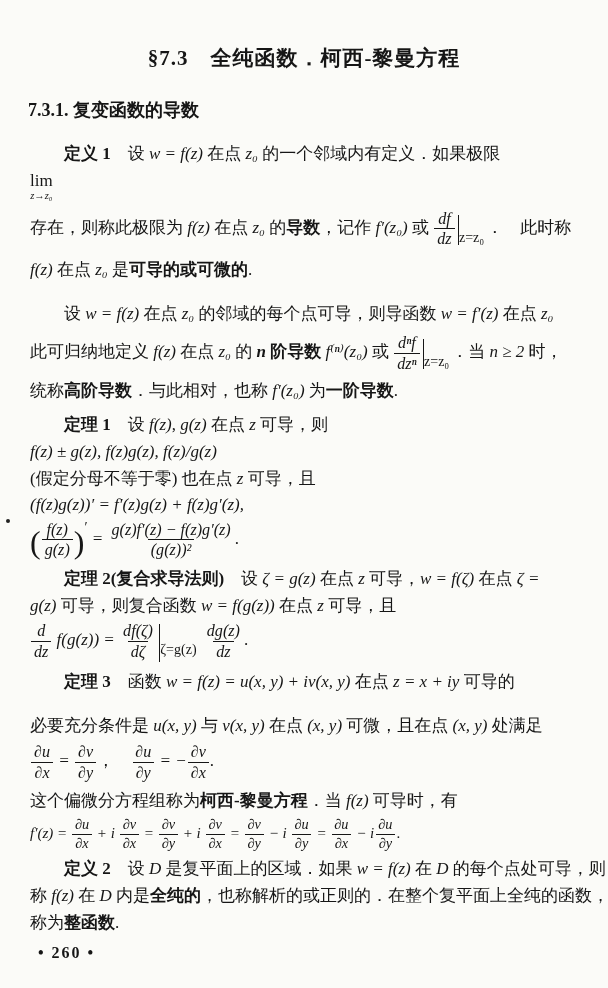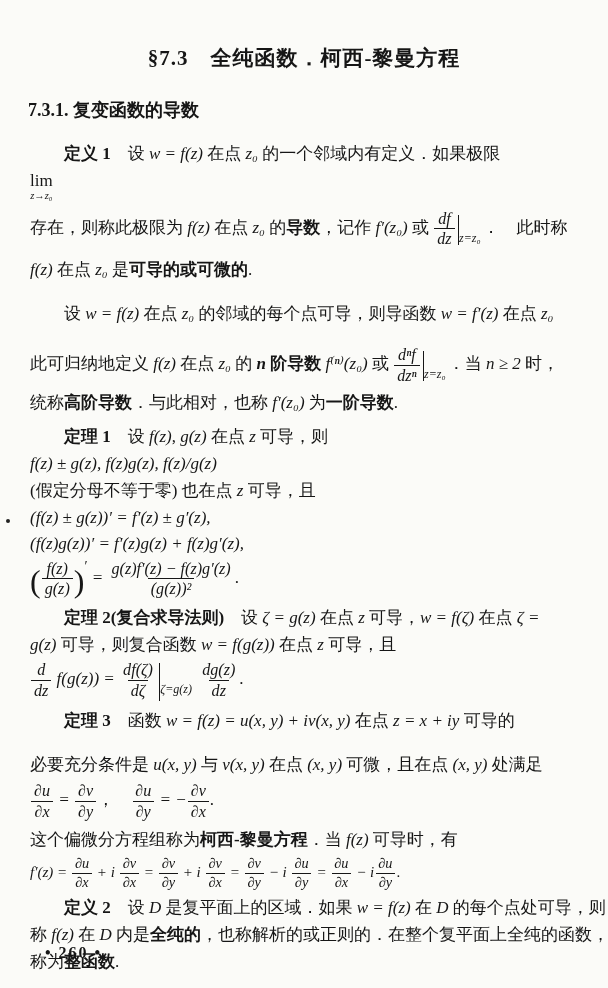--- a/index.html
+++ b/index.html
@@ -46,27 +46,27 @@
     vertical-align:middle;line-height:1;margin-right:8px;
   }
   .limstack .lt{font-style:normal;}
   .limstack .lb{font-size:0.62em;font-style:italic;margin-top:2px;}
   .vbar{
     display:inline-block;width:1.4px;height:30px;background:#161616;
     vertical-align:-12px;margin-left:2px;
   }
   .vbar.tall{height:38px;vertical-align:-17px;}
   .sub{
-    display:inline-block;font-size:12px;font-style:italic;
+    display:inline-block;font-size:14px;
     transform:translateY(9px);margin-right:2px;
   }
   .big{font-size:32px;line-height:0;vertical-align:-9px;font-weight:400;}
   .bigsup{display:inline-block;font-size:14px;transform:translateY(-12px);}
   .pagenum{
-    position:absolute;left:45px;bottom:26px;
+    position:absolute;left:38px;bottom:26px;
     font-size:16px;font-weight:700;letter-spacing:2px;
   }
   .speck{
     position:absolute;left:6px;top:519px;width:4px;height:4px;
     background:#222;border-radius:50%;
   }
 </style>
 </head>
 <body>
 
@@ -81,30 +81,29 @@
         <span class="lt">lim</span>
         <span class="lb">z→z₀</span>
       </span></div>
   <div class="ln" style="margin-top:8px"><span>存在，则称此极限为 </span><span class="m">f(z)</span><span> 在点 </span><span class="m">z₀</span><span> 的</span><span class="b">导数</span><span>，记作 </span><span class="m">f′(z₀)</span><span> 或 </span><span class="frac">
         <span class="fn">df</span>
         <span class="fd">dz</span>
       </span><span class="vbar"></span><span class="sub">z=z₀</span><span>．　此时称</span></div>
   <div class="ln" style="margin-top:12px"><span class="m">f(z)</span><span> 在点 </span><span class="m">z₀</span><span> 是</span><span class="b">可导的或可微的</span><span>.</span></div>
 
   <div class="ln indent" style="margin-top:24px"><span>设 </span><span class="m">w = f(z)</span><span> 在点 </span><span class="m">z₀</span><span> 的邻域的每个点可导，则导函数 </span><span class="m">w = f′(z)</span><span> 在点 </span><span class="m">z₀</span></div>
-  <div class="ln" style="margin-top:22px"><span>此可归纳地定义 </span><span class="m">f(z)</span><span> 在点 </span><span class="m">z₀</span><span> 的 </span><span class="mb">n</span><span class="b"> 阶导数</span><span> </span><span class="m">f⁽ⁿ⁾(z₀)</span><span> 或 </span><span class="frac">
+  <div class="ln" style="margin-top:10px"><span>此可归纳地定义 </span><span class="m">f(z)</span><span> 在点 </span><span class="m">z₀</span><span> 的 </span><span class="mb">n</span><span class="b"> 阶导数</span><span> </span><span class="m">f⁽ⁿ⁾(z₀)</span><span> 或 </span><span class="frac">
         <span class="fn">dⁿf</span>
         <span class="fd">dzⁿ</span>
       </span><span class="vbar"></span><span class="sub">z=z₀</span><span>．当 </span><span class="m">n ≥ 2</span><span> 时，</span></div>
   <div class="ln" style="margin-top:8px"><span>统称</span><span class="b">高阶导数</span><span>．与此相对，也称 </span><span class="m">f′(z₀)</span><span> 为</span><span class="b">一阶导数</span><span>.</span></div>
 
   <div class="ln indent" style="margin-top:14px"><span class="b">定理 1</span><span>　设 </span><span class="m">f(z)</span><span>, </span><span class="m">g(z)</span><span> 在点 </span><span class="m">z</span><span> 可导，则</span></div>
   <div class="ln center disp" style="margin-top:7px"><span class="m">f(z) ± g(z),  f(z)g(z),  f(z)/g(z)</span></div>
   <div class="ln" style="margin-top:7px"><span>(假定分母不等于零) 也在点 </span><span class="m">z</span><span> 可导，且</span></div>
-  <div class="ln center disp" style="margin-top:7px"><span class="m">(f(z) ± g(z))′ = f′(z) ± g′(z),</span></div>
   <div class="ln center disp" style="margin-top:6px"><span class="m">(f(z)g(z))′ = f′(z)g(z) + f(z)g′(z),</span></div>
   <div class="ln center disp" style="margin-top:6px"><span class="big">(</span><span class="frac">
         <span class="fn">f(z)</span>
         <span class="fd">g(z)</span>
       </span><span class="big">)</span><span class="bigsup">′</span><span class="m"> = </span><span class="frac">
         <span class="fn">g(z)f′(z) − f(z)g′(z)</span>
         <span class="fd">(g(z))²</span>
       </span><span>.</span></div>
 
   <div class="ln indent" style="margin-top:10px"><span class="b">定理 2</span><span class="b">(复合求导法则)</span><span>　设 </span><span class="m">ζ = g(z)</span><span> 在点 </span><span class="m">z</span><span> 可导，</span><span class="m">w = f(ζ)</span><span> 在点 </span><span class="m">ζ =</span></div>

